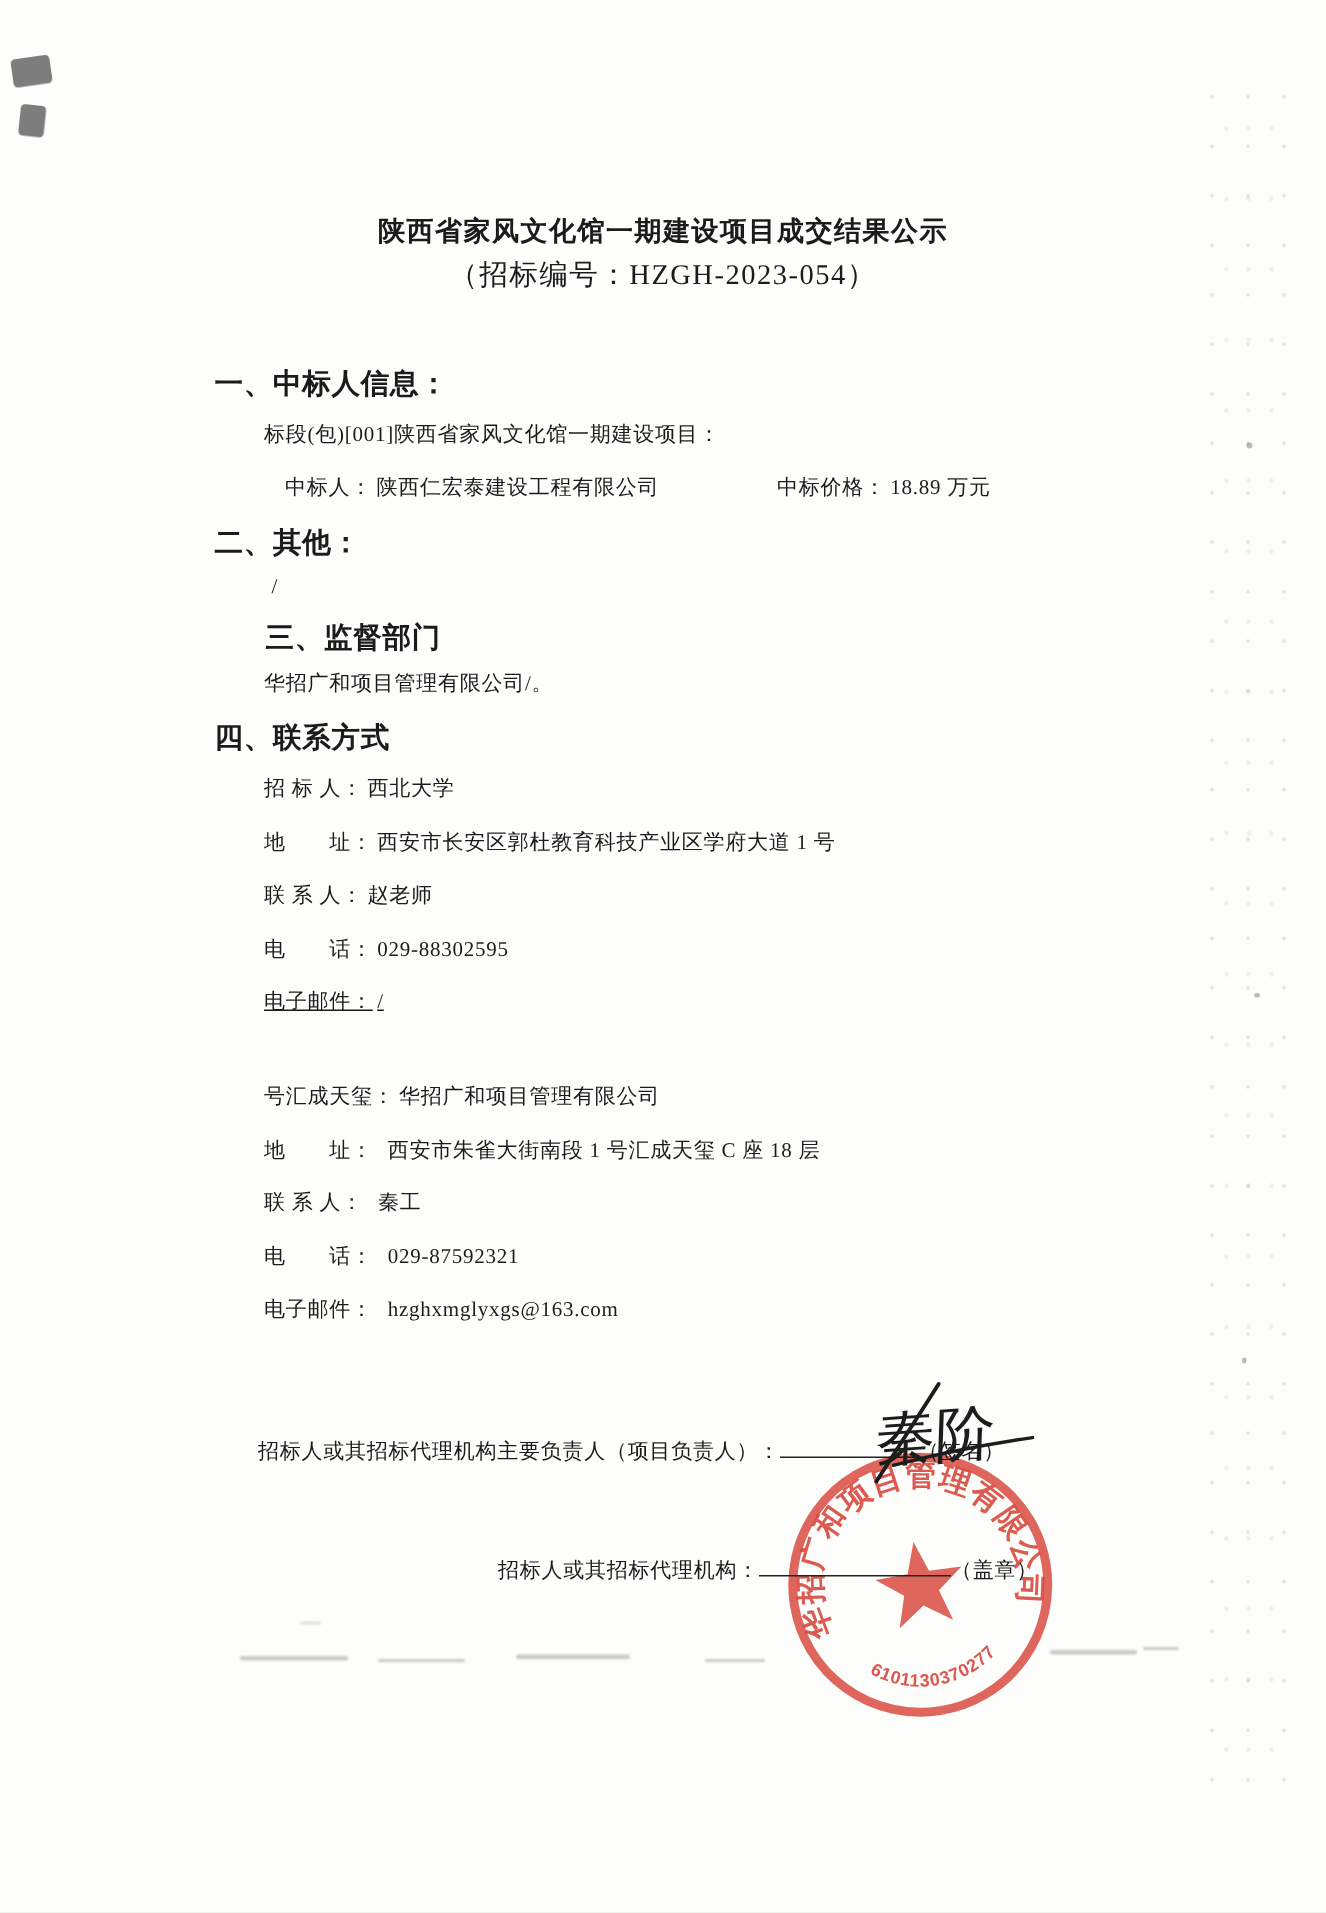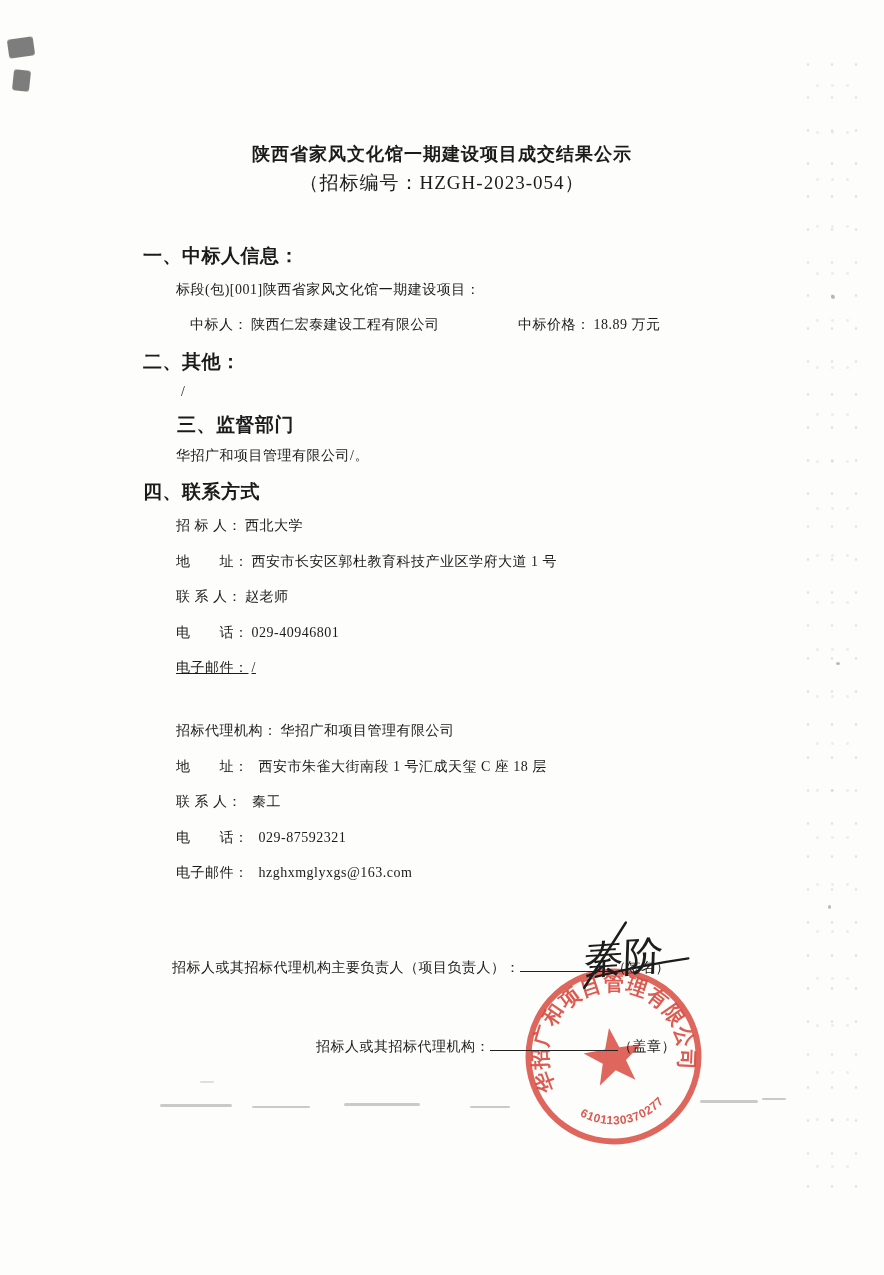--- a/index.html
+++ b/index.html
@@ -66,28 +66,28 @@
   <div class="abs body-line" style="left:176px;top:517px;">
     <span class="lbl">招 标 人：</span><span>西北大学</span>
   </div>
   <div class="abs body-line" style="left:176px;top:553px;">
     <span class="lbl">地　　址：</span><span>西安市长安区郭杜教育科技产业区学府大道 1 号</span>
   </div>
   <div class="abs body-line" style="left:176px;top:588px;">
     <span class="lbl">联 系 人：</span><span>赵老师</span>
   </div>
   <div class="abs body-line" style="left:176px;top:624px;">
-    <span class="lbl">电　　话：</span><span>029-40946801</span>
+    <span class="lbl">电　　话：</span><span>029-88302595</span>
   </div>
   <div class="abs body-line" style="left:176px;top:659px;text-decoration:underline;">
     <span class="lbl">电子邮件：</span><span>/</span>
   </div>
 
   <div class="abs body-line" style="left:176px;top:722px;">
-    <span class="lbl">招标代理机构：</span><span>华招广和项目管理有限公司</span>
+    <span class="lbl">号汇成天玺：</span><span>华招广和项目管理有限公司</span>
   </div>
   <div class="abs body-line" style="left:176px;top:758px;">
     <span class="lbl">地　　址：</span><span class="val-gap">西安市朱雀大街南段 1 号汇成天玺 C 座 18 层</span>
   </div>
   <div class="abs body-line" style="left:176px;top:793px;">
     <span class="lbl">联 系 人：</span><span class="val-gap">秦工</span>
   </div>
   <div class="abs body-line" style="left:176px;top:829px;">
     <span class="lbl">电　　话：</span><span class="val-gap">029-87592321</span>
   </div>
@@ -102,21 +102,21 @@
   <div class="abs sig-hand" style="left:566px;top:912px;">
     <svg width="140" height="85" viewBox="0 0 140 85">
       <g transform="rotate(-4 70 42)" fill="none" stroke="#1d1d1d" stroke-linecap="round">
         <text x="22" y="58" font-family="Liberation Serif, DejaVu Serif, serif" font-size="40" fill="#1d1d1d" stroke="none" transform="skewX(-6)">秦阶</text>
         <path d="M62 10 L16 72" stroke-width="2.6"></path>
         <path d="M28 62 C60 56, 95 52, 122 50" stroke-width="2.2"></path>
       </g>
     </svg>
   </div>
 
-  <div class="abs body-line" style="left:316px;top:1037px;z-index:6;">
+  <div class="abs body-line" style="left:332px;top:1037px;z-index:6;">
     <span>招标人或其招标代理机构：</span><span class="uline" style="width:128px;"></span><span>（盖章）</span>
   </div>
 
   <div class="abs stamp" style="left:520px;top:963px;width:187px;height:187px;">
     <svg width="187" height="187" viewBox="0 0 220 220">
       <circle cx="110" cy="110" r="100" fill="none" stroke="#d7372b" stroke-width="7" opacity="0.82"></circle>
       <polygon points="110,76 118.5,100.3 144.2,100.9 123.8,116.5 131.2,141.1 110,126.5 88.8,141.1 96.2,116.5 75.8,100.9 101.5,100.3" fill="#d7372b" opacity="0.82"></polygon>
       <defs>
         <path id="sealTopArc" d="M 39.3 143 A 78 78 0 1 1 180.7 143" fill="none"></path>
         <path id="sealBottomArc" d="M 47 159.2 A 80 80 0 0 0 173 159.2" fill="none"></path>

